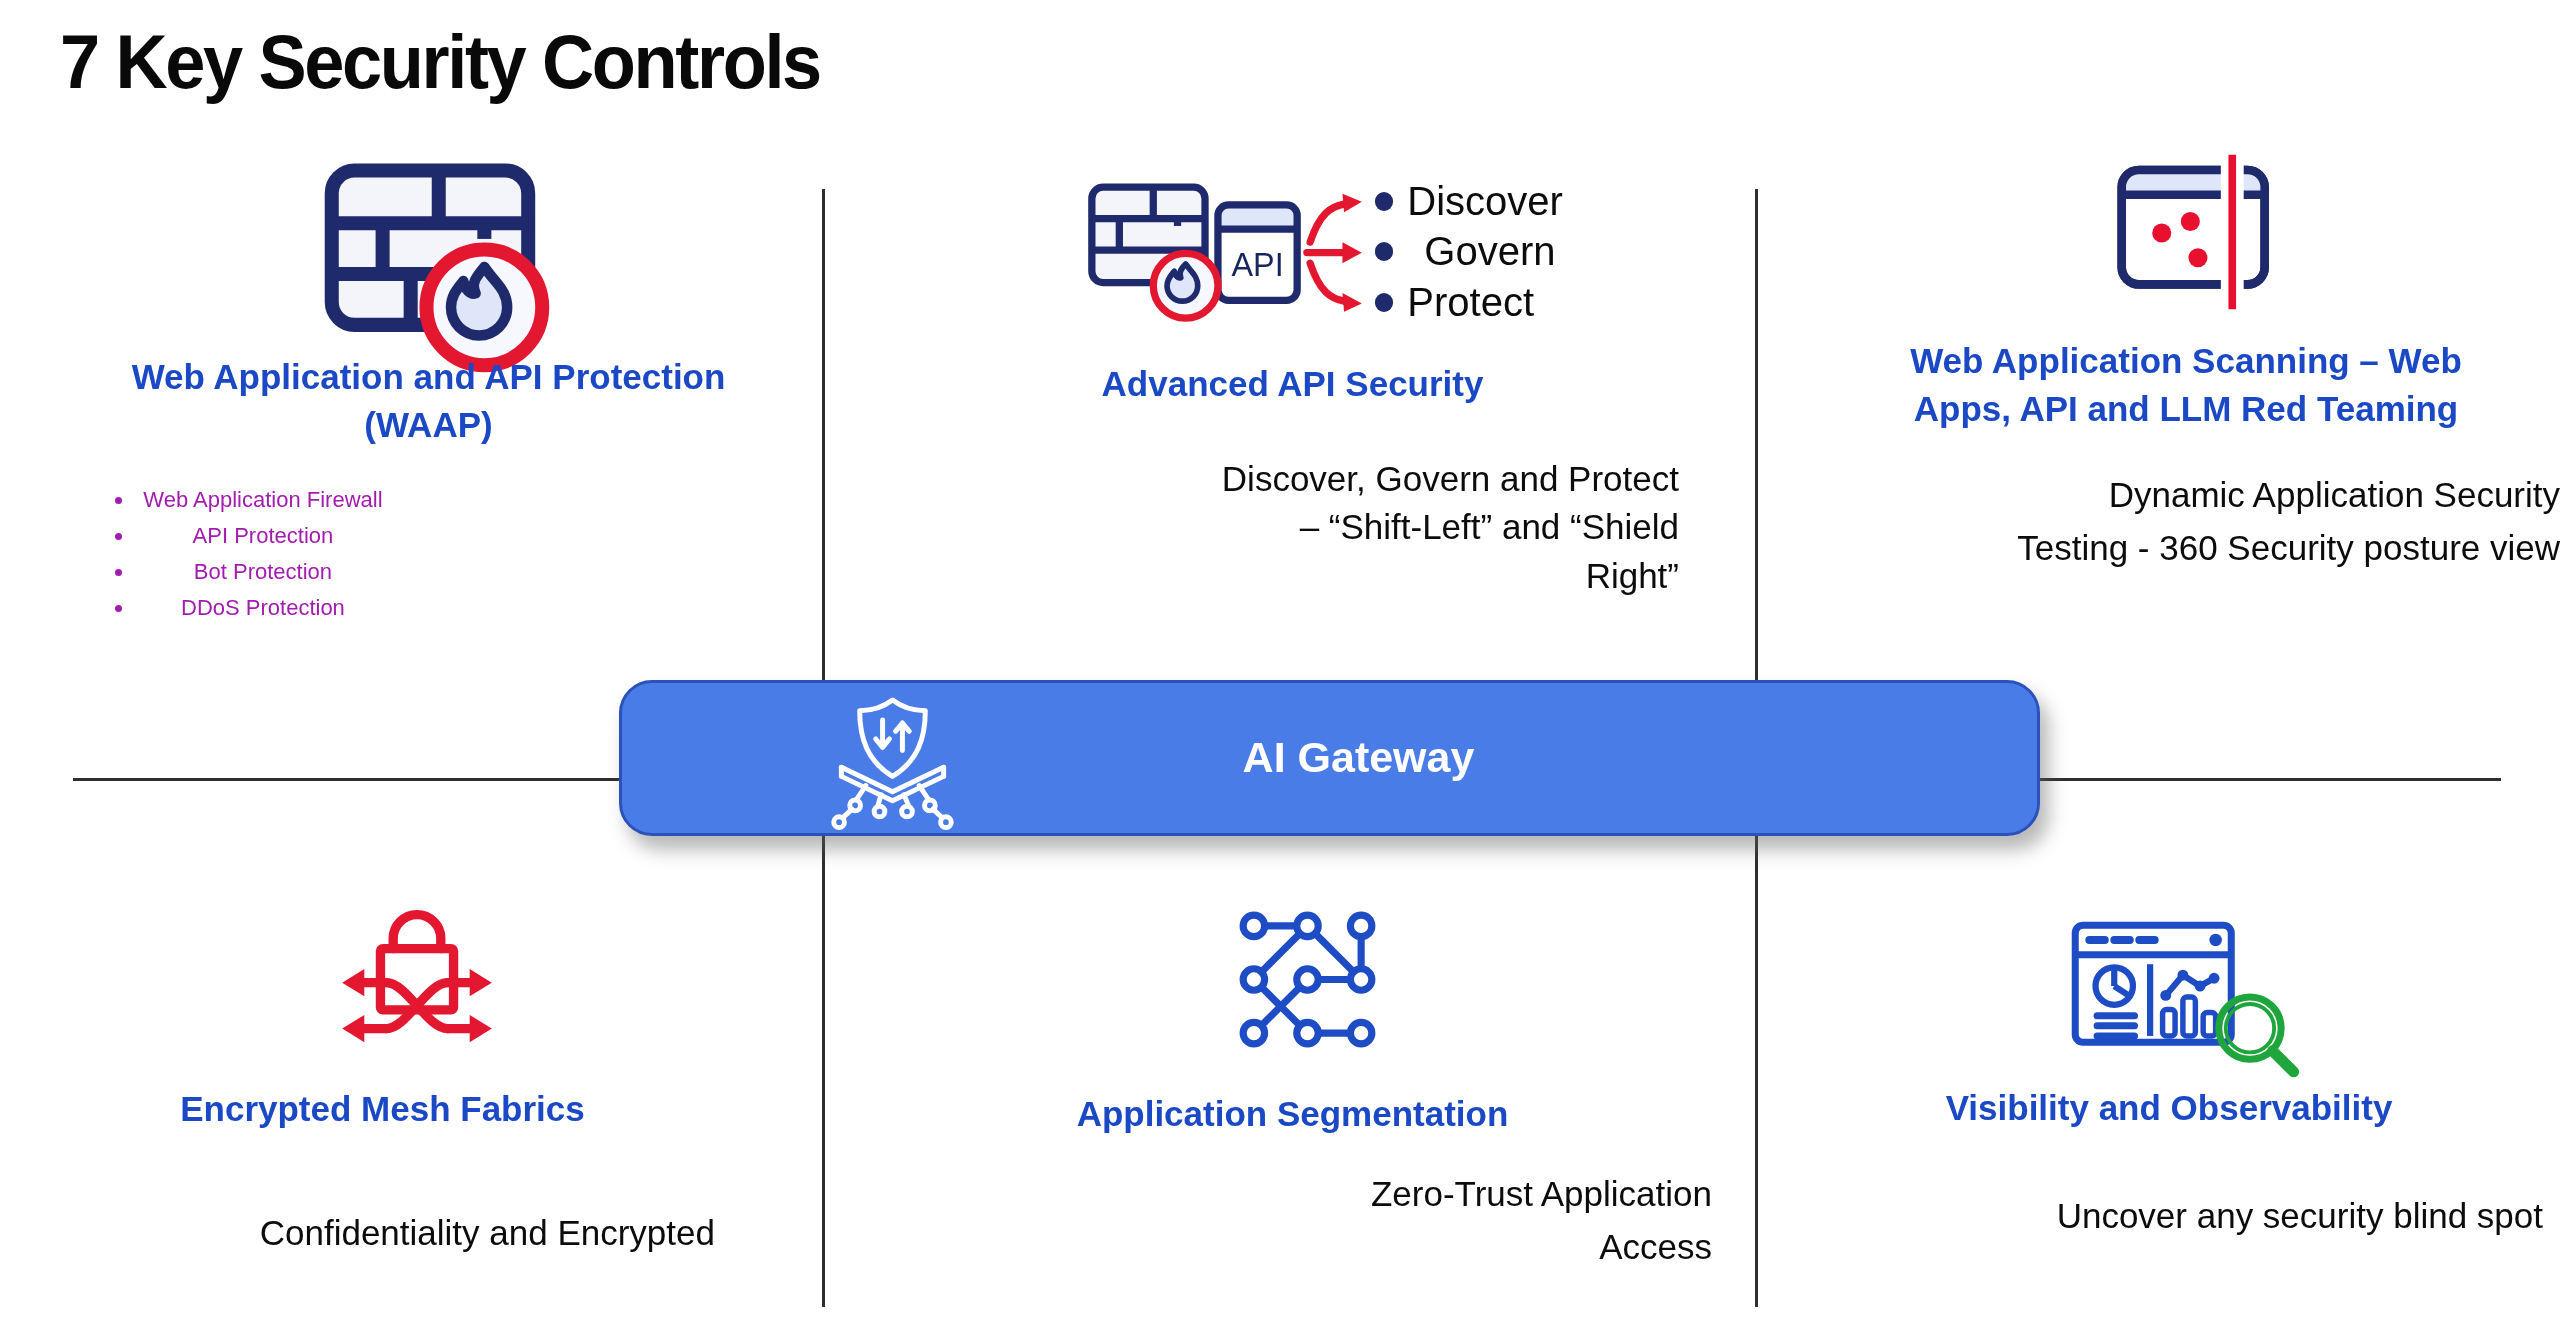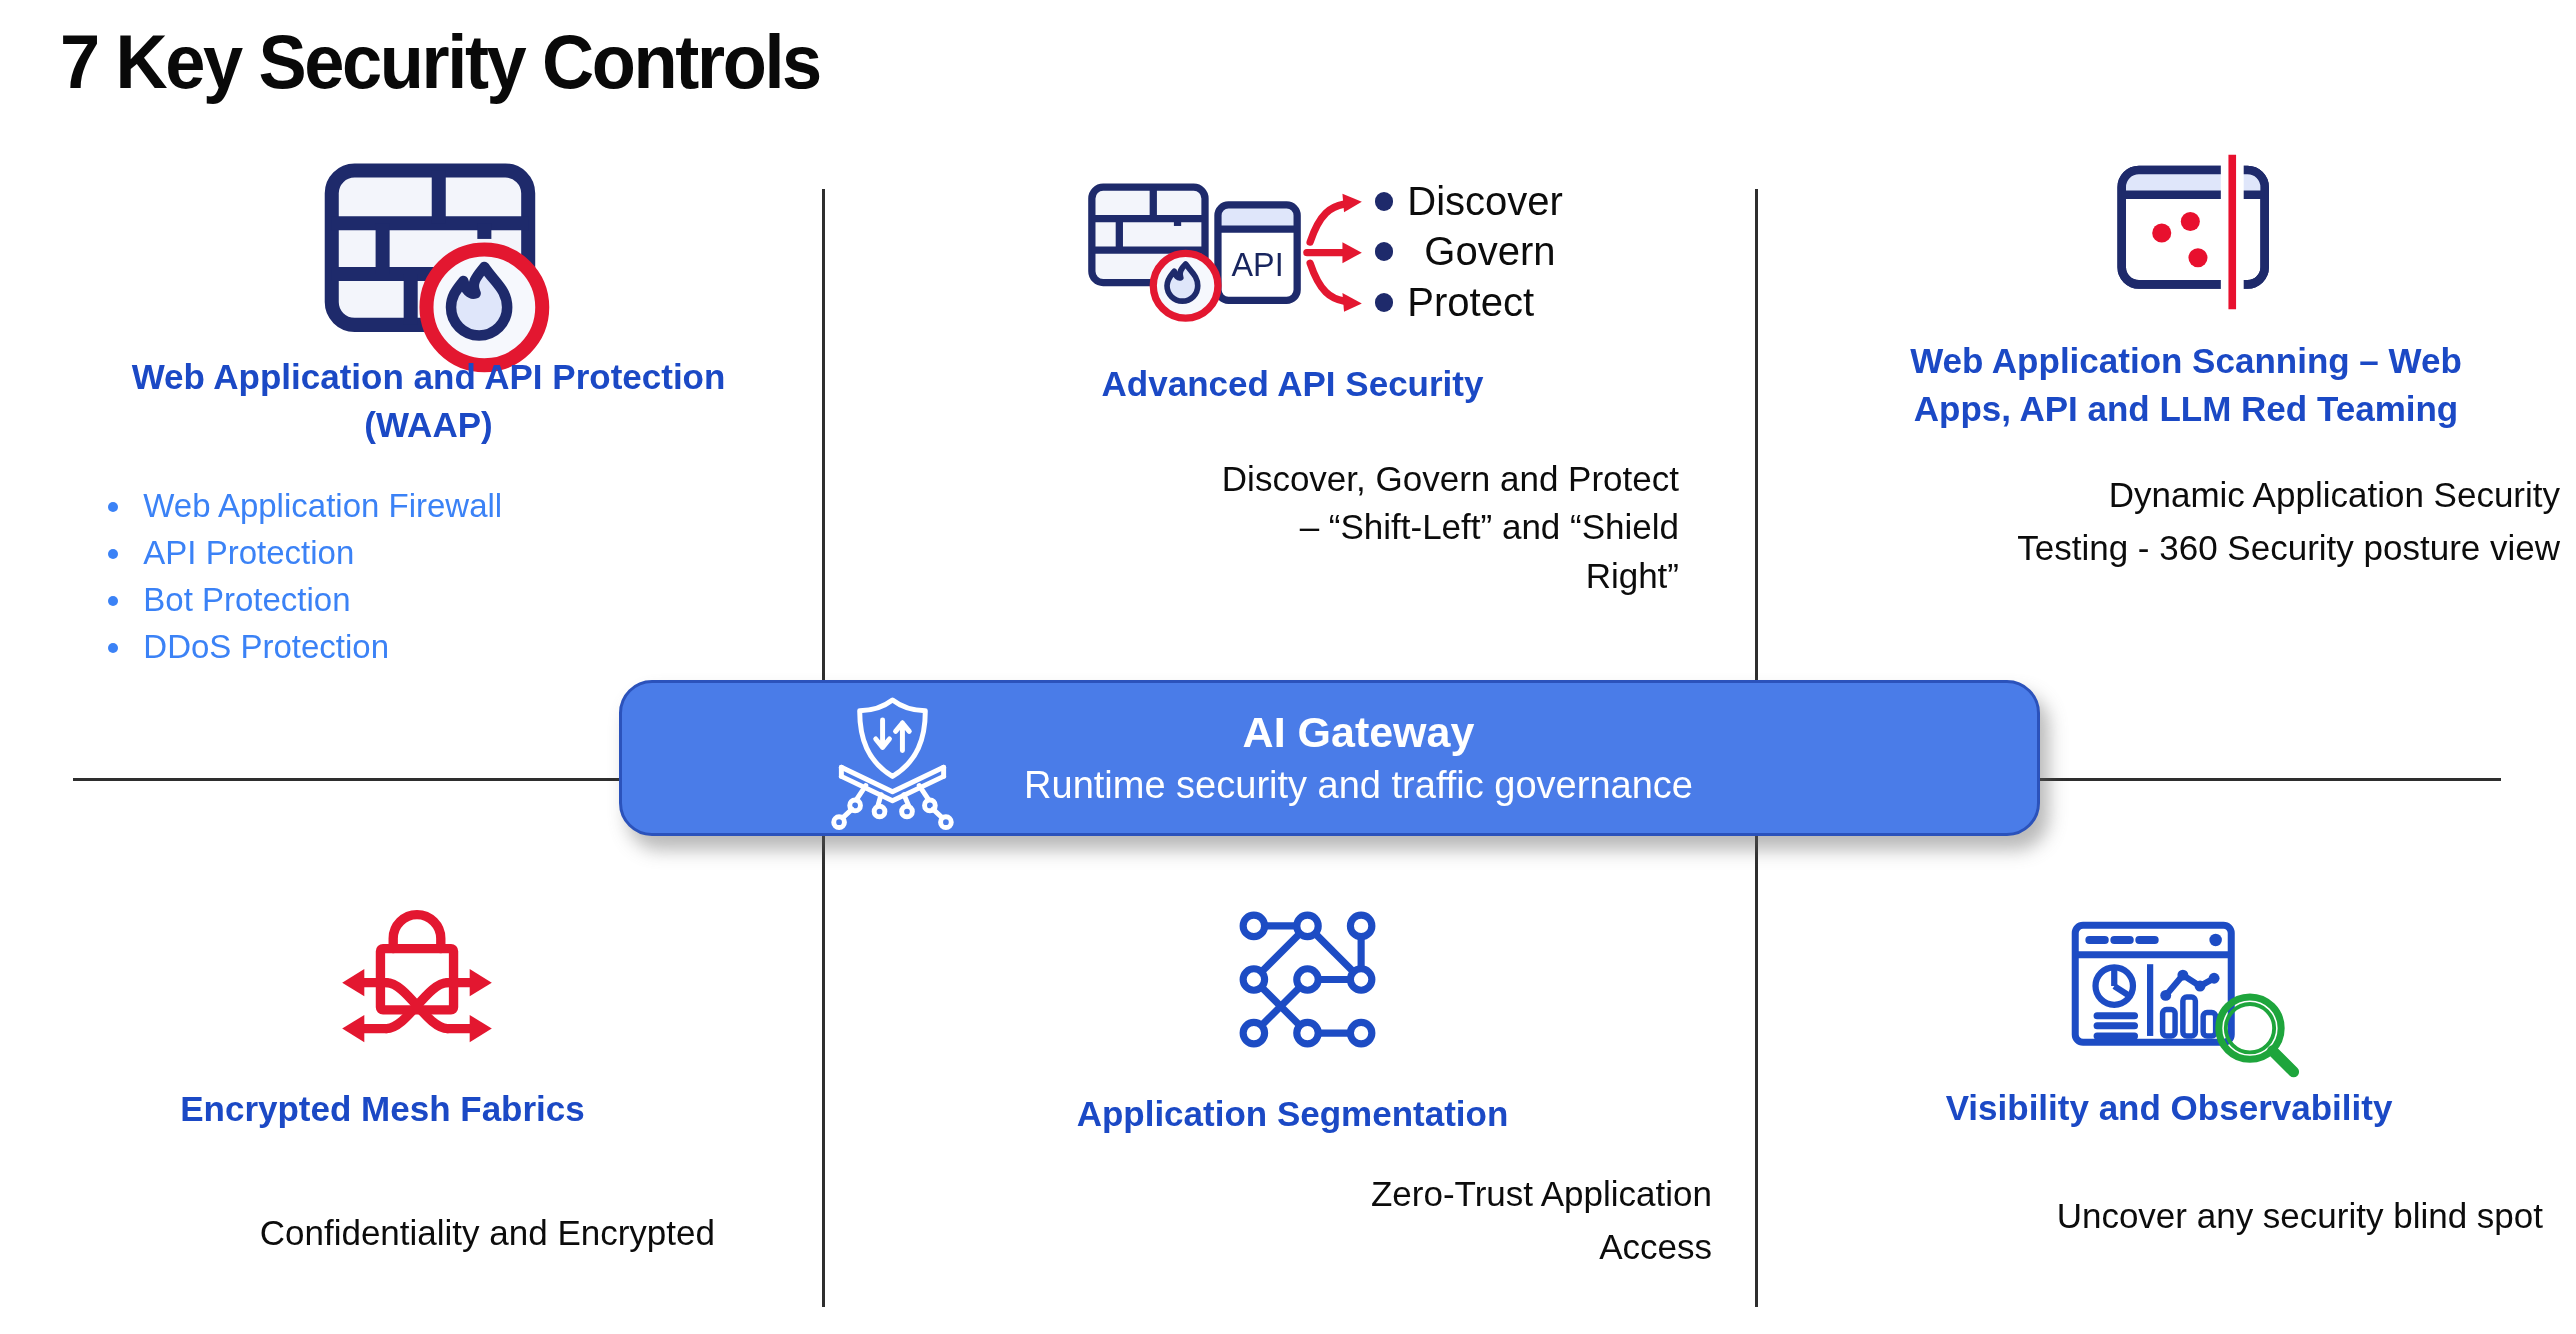--- a/index.html
+++ b/index.html
@@ -8,21 +8,21 @@
   .abs{position:absolute;}
   .page-title{left:60px;top:18.3px;font-size:76px;font-weight:800;letter-spacing:-2.5px;
        color:#090909;transform:scaleX(.95);transform-origin:left top;white-space:nowrap;}
   .vline{width:3.3px;background:#2e2e2e;top:189px;height:1118px;z-index:1;}
   .hline{height:3.3px;background:#2e2e2e;top:778px;left:73px;width:2428px;z-index:1;}
   .cell-heading{font-size:35px;font-weight:bold;color:#1b49c5;text-align:center;
        white-space:pre-line;line-height:1.38;z-index:3;}
   .cell-body{font-size:35px;color:#0c0c0c;text-align:right;white-space:pre-line;
        line-height:1.5;z-index:3;}
   ul.bullets{left:93px;top:489px;margin:0;padding-left:42px;list-style:disc;z-index:3;}
-  ul.bullets li{font-size:33px;line-height:1.0;margin-bottom:14px;padding-left:8.3px;color:#3b82f6;}
+  ul.bullets li{font-size:22px;line-height:1.0;margin-bottom:14px;padding-left:8.3px;color:#a21caf;text-align:center;}
   .flow-row{display:flex;align-items:center;gap:14px;z-index:3;}
   .flow-dot{width:18.3px;height:18.3px;border-radius:50%;background:#1e2a6b;flex:0 0 auto;}
   .flow-label{font-size:40px;color:#0c0c0c;white-space:nowrap;}
   .banner{left:619px;top:680px;width:1421px;height:156px;background:#4a7ce8;
        border:3.3px solid #2b52bb;border-radius:33px;box-sizing:border-box;z-index:5;
        box-shadow:8.3px 13.3px 18.3px rgba(100,100,100,.45);}
   .banner-icon{position:absolute;left:198px;top:6.6px;}
   .banner-text{position:absolute;left:0;right:0;top:0;bottom:0;display:flex;
        flex-direction:column;align-items:center;justify-content:center;padding-left:58px;}
   .banner-title{font-size:43px;font-weight:bold;color:#ffffff;line-height:1.3;}
@@ -136,21 +136,20 @@
       <circle cx="78" cy="158" r="7"></circle>
       <circle cx="114" cy="158" r="7"></circle>
       <circle cx="144" cy="150" r="7"></circle>
       <path d="M42 155 L30 166 M148 155 L160 166"></path>
       <circle cx="25" cy="172" r="7"></circle>
       <circle cx="165" cy="172" r="7"></circle>
     </svg>
   </div>
   <div class="banner-text">
     <div class="banner-title">AI Gateway</div>
-    <div class="banner-subtitle">Runtime security and traffic governance</div>
   </div>
 </div>
 
 <div class="abs" style="left:332px;top:899px;z-index:3;">
   <svg width="170" height="158" viewBox="0 0 200 185" fill="none" stroke="#e31730" stroke-width="11" stroke-linecap="round" stroke-linejoin="round">
     <path d="M72 58 V46 a28 28 0 0 1 56 0 V58"></path>
     <rect x="57" y="58" width="86" height="72" rx="3"></rect>
     <path d="M32 98 H64 M136 98 H168"></path>
     <polygon points="12,98 38,82 38,114" fill="#e31730" stroke="none"></polygon>
     <polygon points="188,98 162,82 162,114" fill="#e31730" stroke="none"></polygon>

